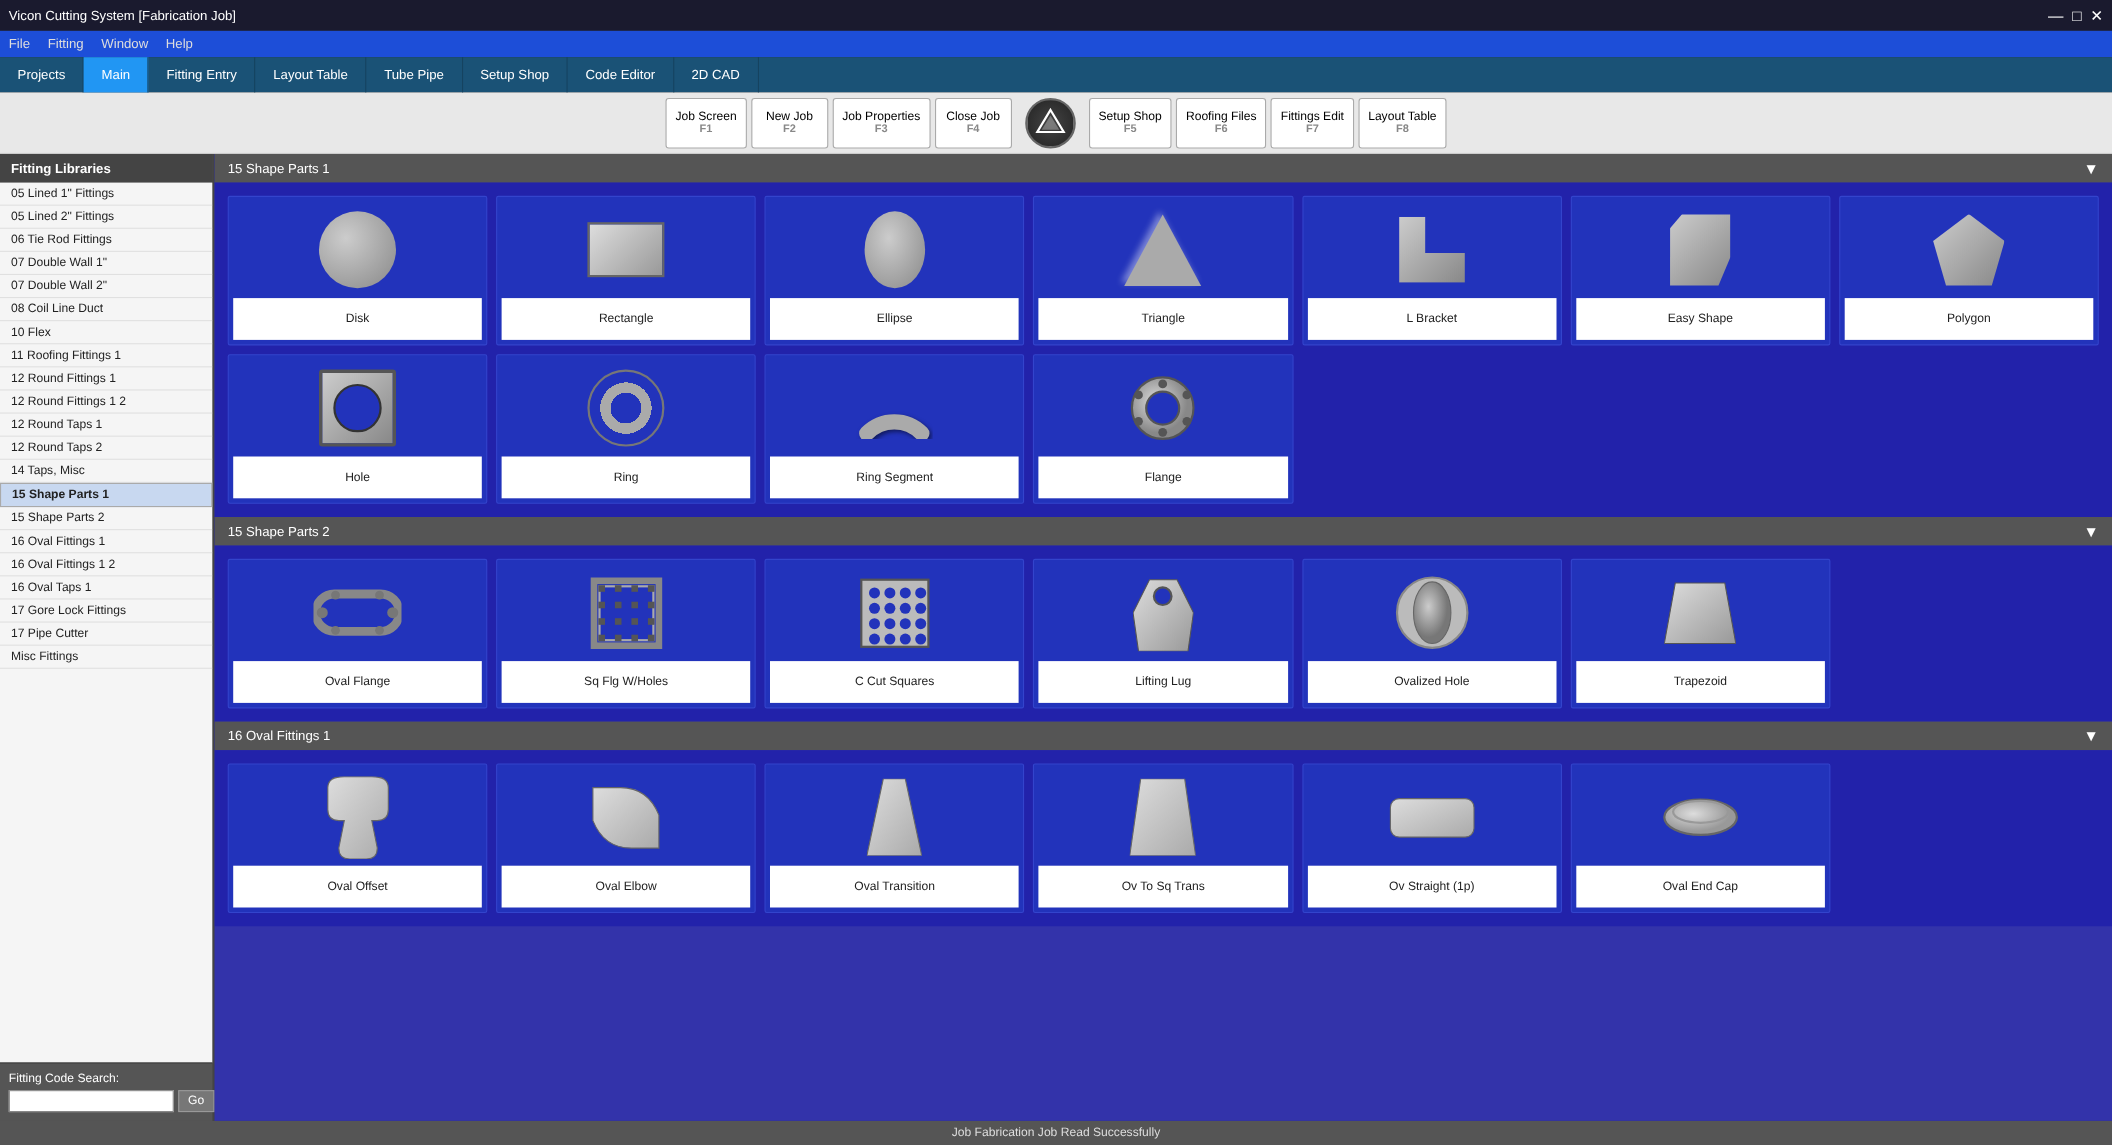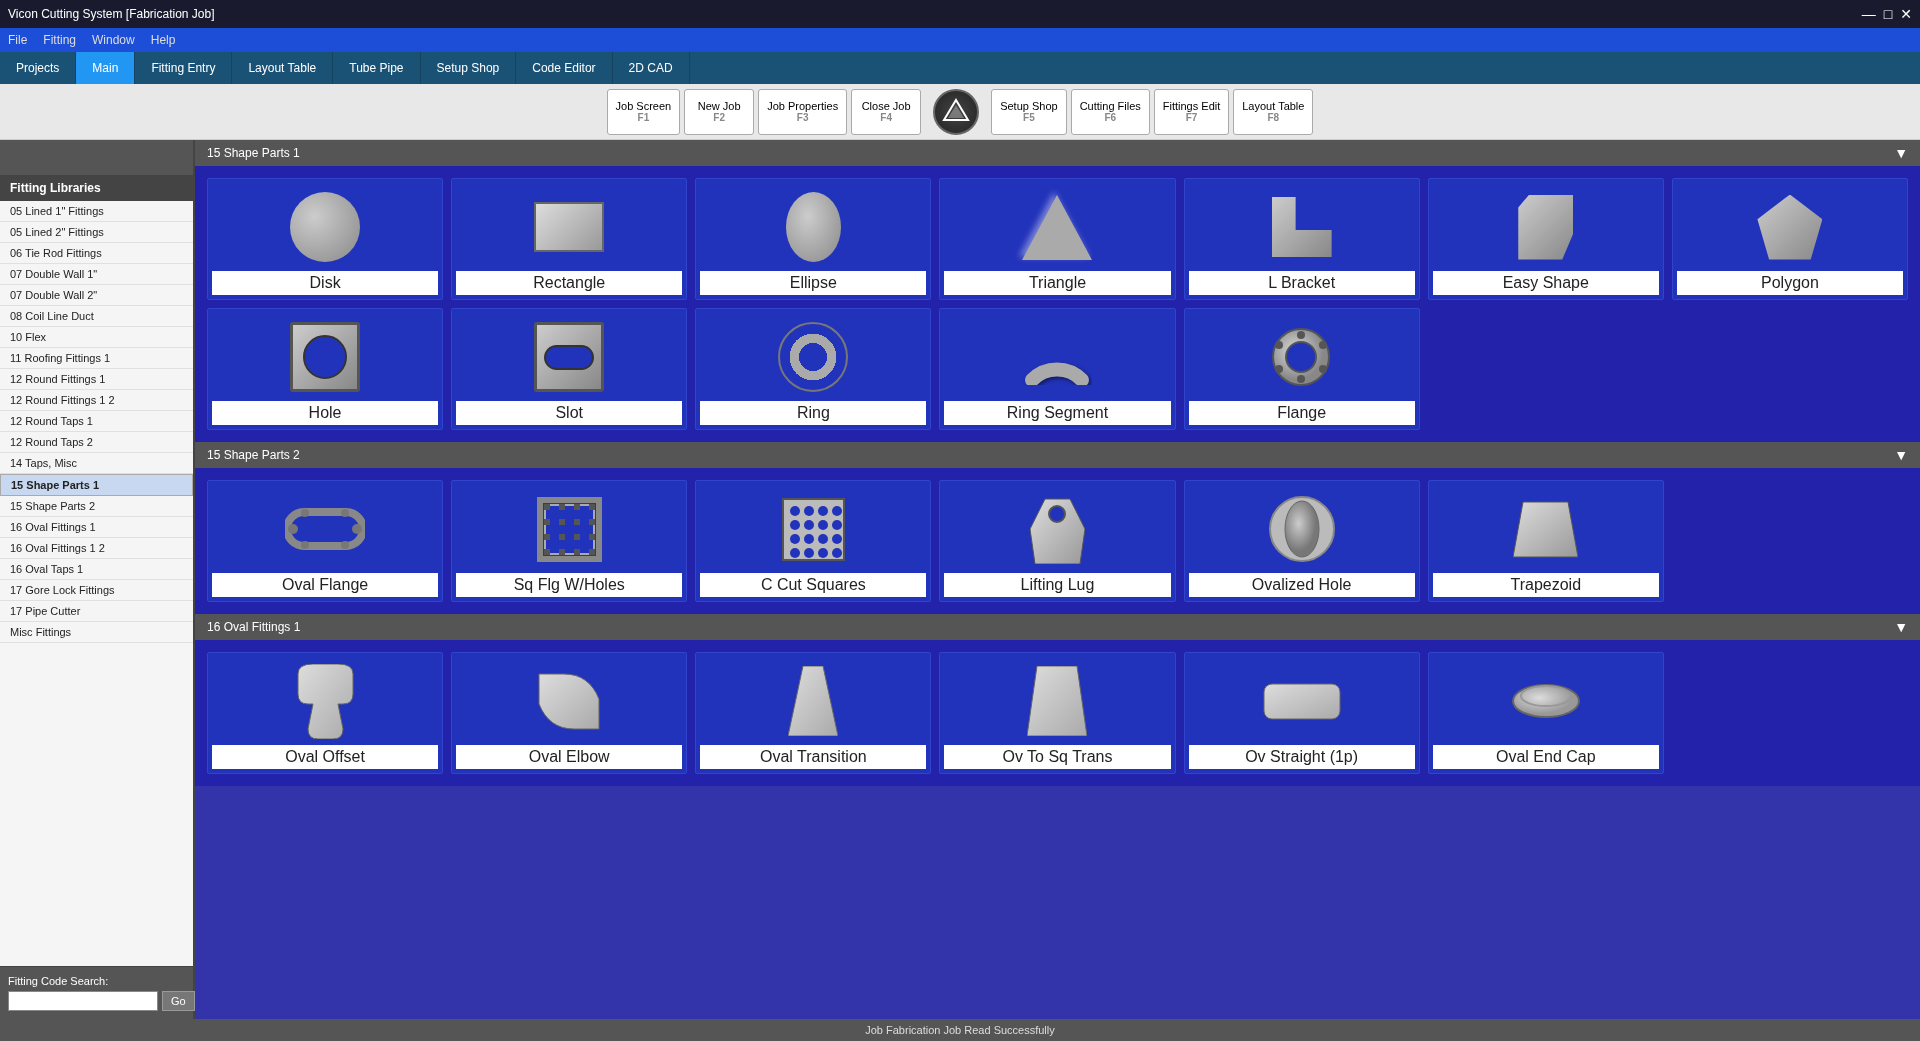--- a/index.html
+++ b/index.html
@@ -101,21 +101,20 @@
       display: flex;
       flex-direction: column;
       border-right: 2px solid #444;
     }
     #sidebar-header {
       background: #444;
       color: white;
       padding: 6px 10px;
       font-size: 12px;
       font-weight: bold;
-      margin-top: 35px;
     }
     #sidebar-list {
       flex: 1;
       overflow-y: auto;
       background: #f5f5f5;
     }
     #sidebar-list::-webkit-scrollbar { width: 8px; }
     #sidebar-list::-webkit-scrollbar-track { background: #ddd; }
     #sidebar-list::-webkit-scrollbar-thumb { background: #888; }
     .sidebar-item {
@@ -196,22 +195,22 @@
       width: 100%;
       height: 80px;
       display: flex;
       align-items: center;
       justify-content: center;
     }
     .fitting-item .label-area {
       background: white;
       width: 100%;
       text-align: center;
-      padding: 3px 2px;
-      font-size: 16px;
+      padding: 13px 2px;
+      font-size: 11px;
       color: #222;
       margin-top: 4px;
     }
 
     
     .shape-disk {
       width: 70px; height: 70px;
       background: radial-gradient(circle at 35% 35%, #ccc, #888);
       border-radius: 50%;
     }
@@ -349,21 +348,21 @@
     <svg width="28" height="28" viewBox="0 0 28 28">
       <polygon points="14,2 26,22 2,22" fill="none" stroke="white" stroke-width="2"></polygon>
       <polygon points="14,7 22,20 6,20" fill="white" opacity="0.3"></polygon>
     </svg>
   </div>
   <button class="toolbar-btn">
     <span>Setup Shop</span>
     <span class="key">F5</span>
   </button>
   <button class="toolbar-btn">
-    <span>Cutting Files</span>
+    <span>Roofing Files</span>
     <span class="key">F6</span>
   </button>
   <button class="toolbar-btn">
     <span>Fittings Edit</span>
     <span class="key">F7</span>
   </button>
   <button class="toolbar-btn">
     <span>Layout Table</span>
     <span class="key">F8</span>
   </button>
@@ -457,28 +456,20 @@
       <div class="label-area">Polygon</div>
     </div>
           <div class="fitting-item">
       <div class="icon-area">
         <div class="shape-hole"></div>
       </div>
       <div class="label-area">Hole</div>
     </div>
           <div class="fitting-item">
       <div class="icon-area">
-        <div class="shape-slot">
-                <div class="shape-slot-inner"></div>
-              </div>
-      </div>
-      <div class="label-area">Slot</div>
-    </div>
-          <div class="fitting-item">
-      <div class="icon-area">
         <div class="shape-ring"></div>
       </div>
       <div class="label-area">Ring</div>
     </div>
           <div class="fitting-item">
       <div class="icon-area">
         <svg width="70" height="55" viewBox="0 0 70 55">
         <path d="M 10 50 A 35 35 0 0 1 60 50" stroke="#aaa" stroke-width="14" fill="none" stroke-linecap="round" style="filter: drop-shadow(2px 2px 2px rgba(0,0,0,0.5))"></path>
       </svg>
       </div>

